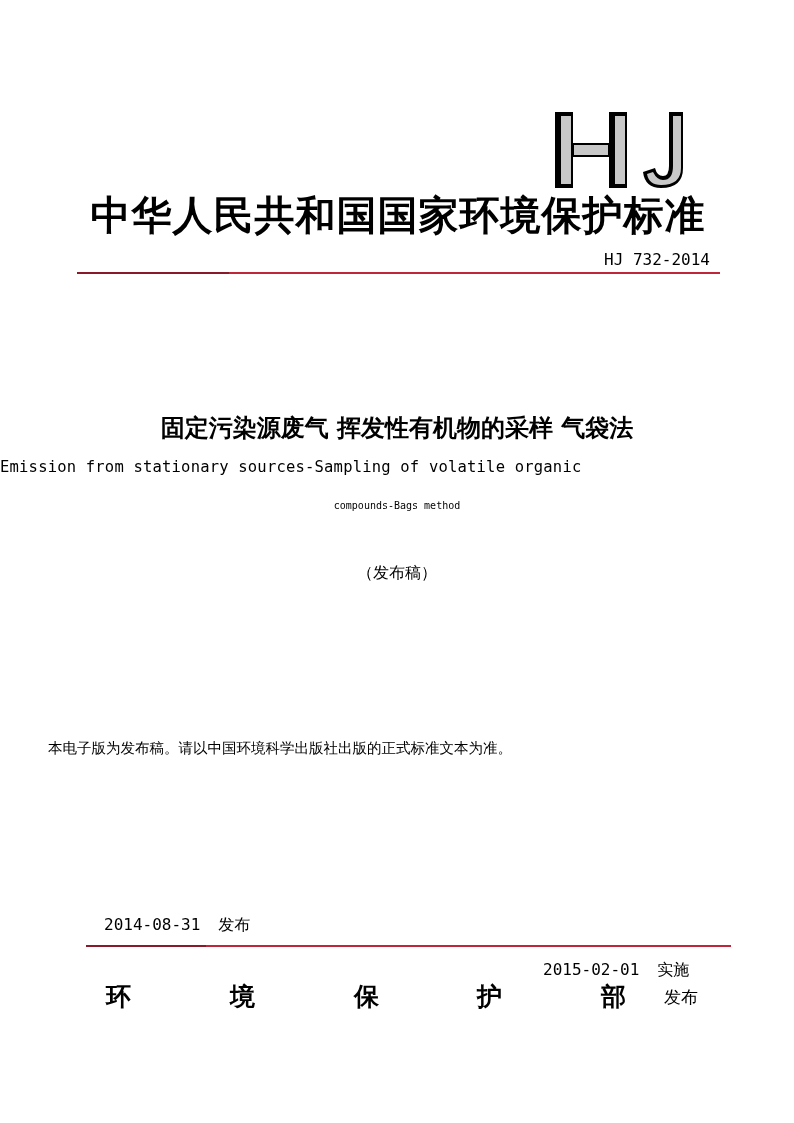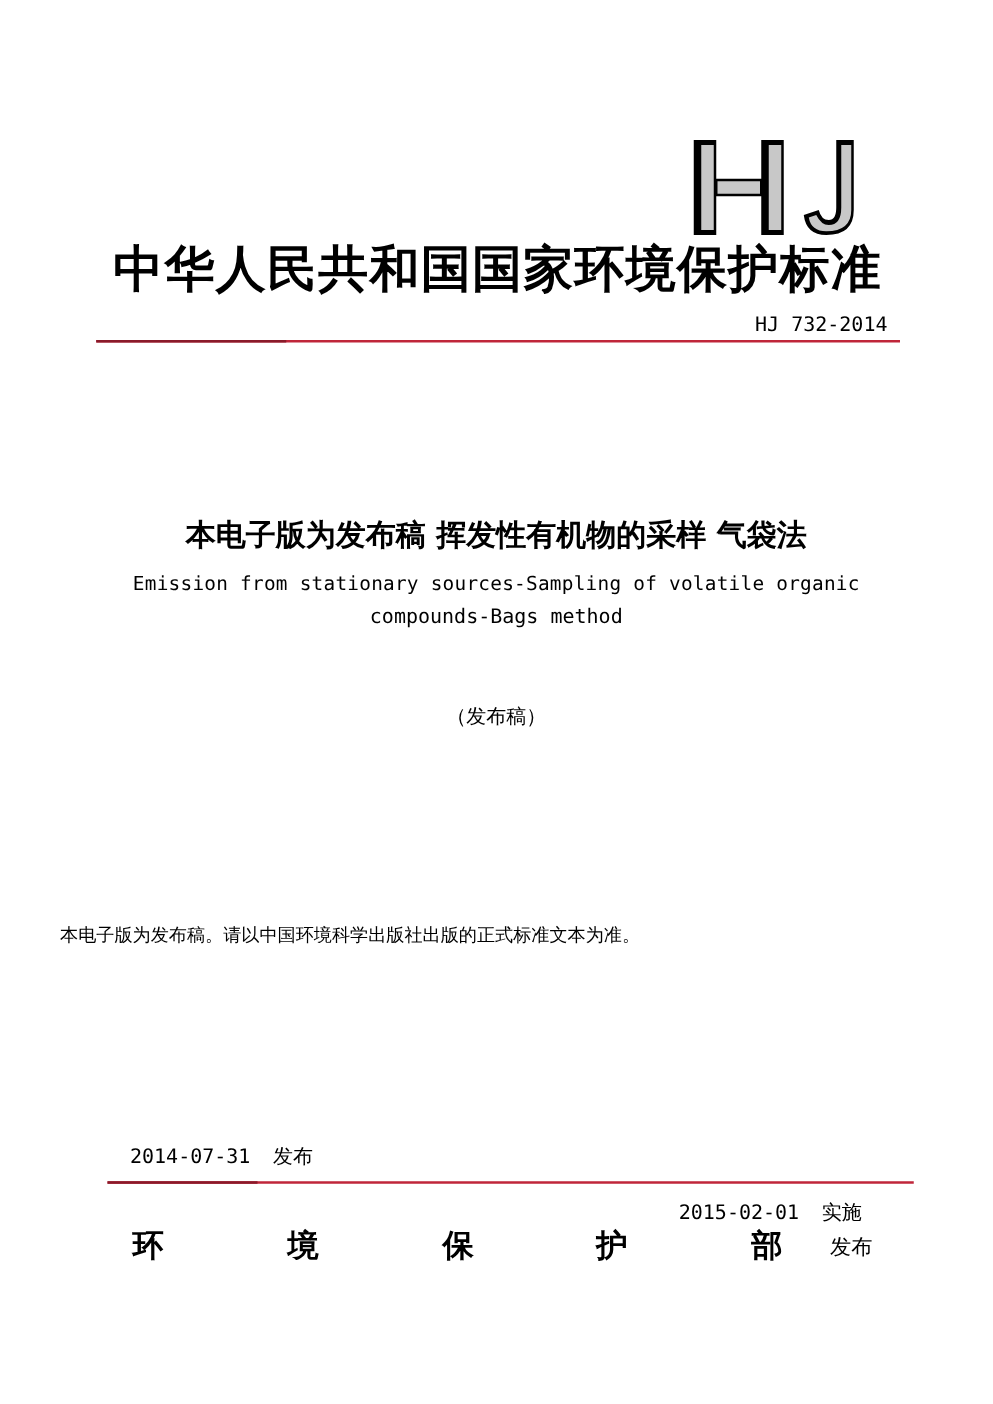--- a/index.html
+++ b/index.html
@@ -18,26 +18,26 @@
       font-family: "DejaVu Sans Mono", monospace; letter-spacing: 0px; margin-left: 36px;
     }
     .rule { height: 2px; }
     .rule-top { left: 77px; top: 272px; width: 643px; background: #c0263a; }
     .rule-top-dark { left: 77px; top: 272px; width: 152px; height: 2px; background: #8a1a2a; }
     .doc-title-cn {
       left: 0; width: 794px; top: 412px; text-align: center;
       font-size: 24px; font-weight: bold; white-space: nowrap;
     }
     .doc-title-en-1 {
-      left: 0; width: 794px; top: 458px; text-align: center;
+      left: 0; width: 794px; top: 458px; text-align: left;
       font-size: 15.5px; font-family: "DejaVu Sans Mono", monospace; letter-spacing: 0.2px; white-space: nowrap;
     }
     .doc-title-en-2 {
-      left: 0; width: 794px; top: 483px; text-align: center;
-      font-size: 16px; font-family: "DejaVu Sans Mono", monospace; white-space: nowrap;
+      left: 0; width: 794px; top: 500px; text-align: center;
+      font-size: 10px; font-family: "DejaVu Sans Mono", monospace; white-space: nowrap;
     }
     .draft-label {
       left: 0; width: 794px; top: 563px; text-align: center; font-size: 16px;
     }
     .notice {
       left: 0; width: 794px; top: 739px; font-size: 14.5px; padding-left: 48px;
     }
     .date-issue {
       left: 104px; top: 915px; font-size: 16px; white-space: nowrap;
     }
@@ -77,29 +77,29 @@
     <path d="M118,6 L128,6 L128,58 Q128,75 108,75 Q96,75 94,64 L100,62 Q104,70 110,70 Q120,70 120,56 L120,6 Z" fill="#c8c8c8"></path>
   </svg>
 </div>
 
 <div class="abs agency-title">中华人民共和国国家环境保护标准</div>
 <div class="abs std-code">HJ 732-2014</div>
 
 <div class="abs rule rule-top"></div>
 <div class="abs rule-top-dark"></div>
 
-<div class="abs doc-title-cn">本电子版为发布稿 挥发性有机物的采样 气袋法</div>
+<div class="abs doc-title-cn">固定污染源废气 挥发性有机物的采样 气袋法</div>
 <div class="abs doc-title-en-1">Emission from stationary sources-Sampling of volatile organic</div>
 <div class="abs doc-title-en-2">compounds-Bags method</div>
 <div class="abs draft-label">（发布稿）</div>
 
 <div class="abs notice">本电子版为发布稿。请以中国环境科学出版社出版的正式标准文本为准。</div>
 
 <div class="abs date-issue">
-  <span class="date-num">2014-07-31</span><span class="date-gap"></span><span>发布</span>
+  <span class="date-num">2014-08-31</span><span class="date-gap"></span><span>发布</span>
 </div>
 <div class="abs date-impl">
   <span class="date-num">2015-02-01</span><span class="date-gap"></span><span>实施</span>
 </div>
 
 <div class="abs rule rule-bottom"></div>
 <div class="abs rule-bottom-dark"></div>
 
 <div class="abs ministry-char" style="left:106px">环</div>
 <div class="abs ministry-char" style="left:230px">境</div>

